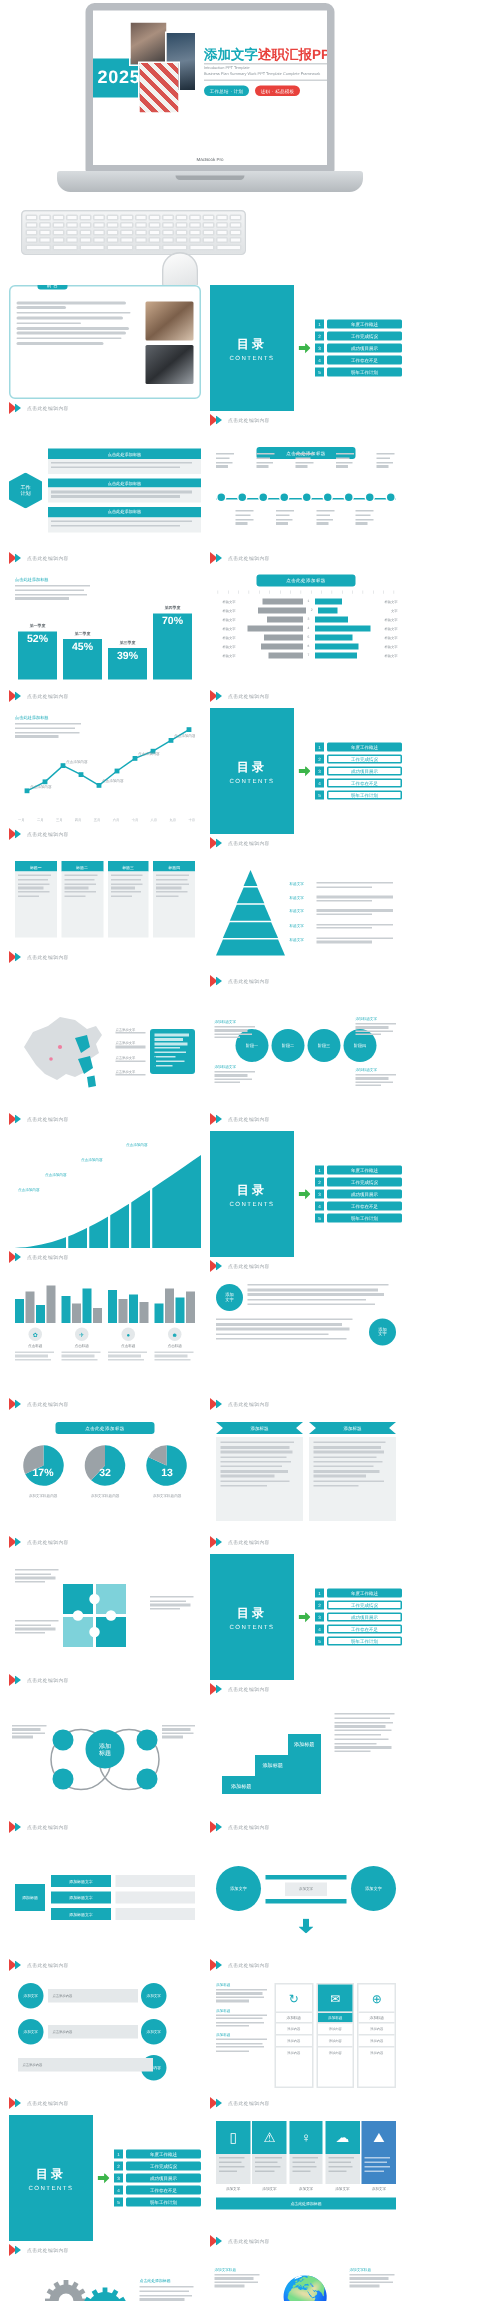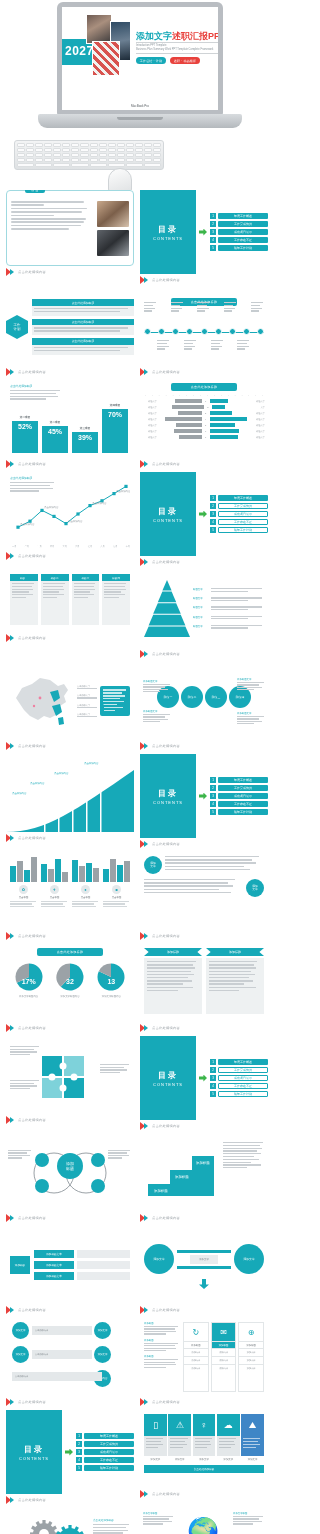--- a/index.html
+++ b/index.html
@@ -307,21 +307,21 @@
 
 <div class="page">
 
   <div class="hero">
     <div class="laptop-screen">
       <div class="laptop-screen-inner">
         <div class="lp-teal-band"></div>
         <div class="lp-photo lp-p1"></div>
         <div class="lp-photo lp-p2"></div>
         <div class="lp-photo lp-p3"></div>
-        <div class="lp-year">2027</div>
+        <div class="lp-year">2025</div>
         <div class="lp-title"><span>添加文字</span><em>述职汇报PPT</em></div>
         <div class="lp-rule"></div>
         <div class="lp-sub1">Introduction PPT Template</div>
         <div class="lp-sub2">Business Plan Summary Work PPT Template Complete Framework</div>
         <div class="lp-rule2"></div>
         <div class="lp-btn a">工作总结 · 计划</div>
         <div class="lp-btn b">述职 · 精品模板</div>
         <div class="laptop-brand">MacBook Pro</div>
       </div>
     </div>

